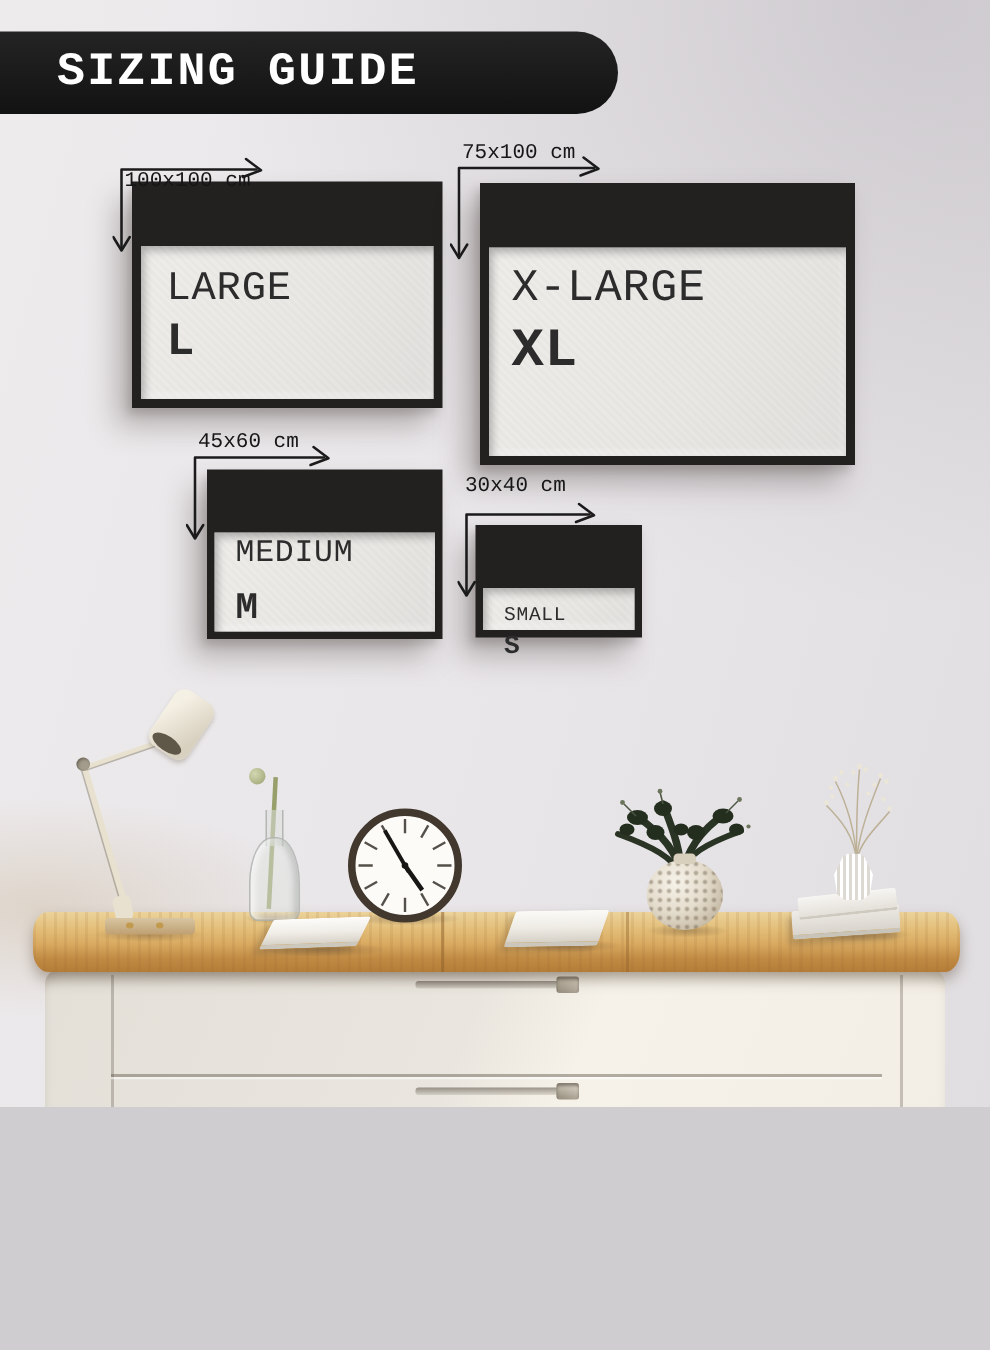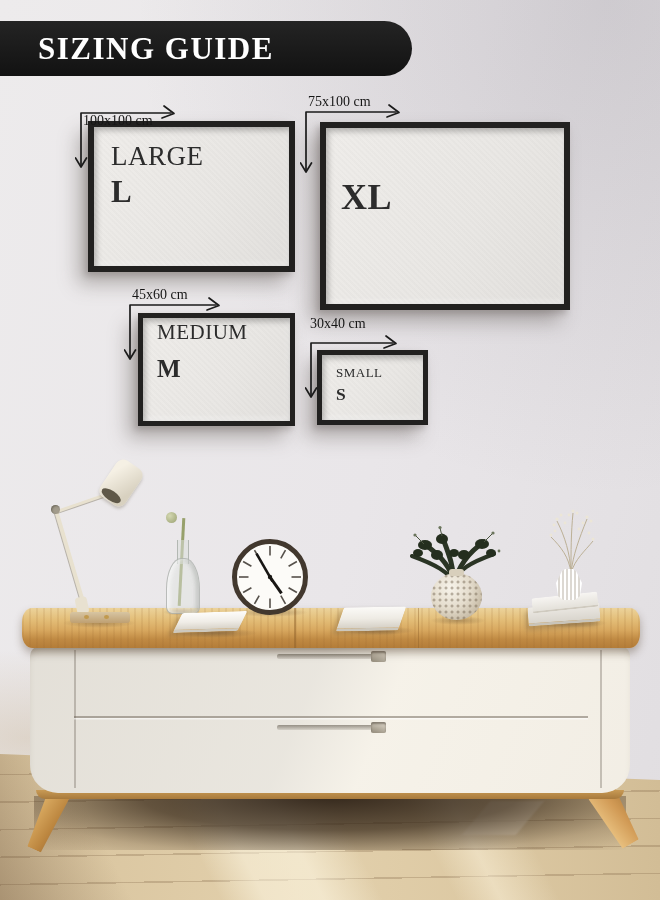--- a/index.html
+++ b/index.html
@@ -1,18 +1,18 @@
 <!DOCTYPE html>
 <html><head>
 <meta charset="utf-8">
 <style>
   html,body{margin:0;padding:0;background:#cfcdd0;}
   #stage{
-    position:relative;width:660px;height:900px;overflow:hidden;
-    font-family:Liberation Serif, serif;
+    position:relative;width:660px;height:738px;overflow:hidden;
+    font-family:Liberation Mono, monospace;
     background:
       radial-gradient(40% 14% at 4% 82%, rgba(190,165,125,0.30), transparent 70%),
       radial-gradient(130% 100% at 92% 0%, rgba(95,90,102,0.18), rgba(95,90,102,0) 55%),
       linear-gradient(105deg,#edebec 0%,#e9e6e9 55%,#e1dee1 100%);
   }
   .abs{position:absolute;}
 
   
   .banner{
     left:0;top:21px;width:412px;height:55px;z-index:9;
@@ -25,20 +25,21 @@
   
   .frame{
     z-index:8;background:#222120;
     box-shadow:-10px 12px 18px rgba(75,65,60,0.35),-3px 4px 6px rgba(75,65,60,0.22);
   }
   .canvas{
     position:absolute;background:
       repeating-linear-gradient(45deg, rgba(0,0,0,0.015) 0 2px, transparent 2px 4px),
       linear-gradient(120deg,#efedea 0%,#e9e7e4 60%,#e2e0dd 100%);
     box-shadow:inset 2px 3px 6px rgba(0,0,0,0.28), inset -2px -3px 5px rgba(255,255,255,0.45);
+    margin-top:37px;
   }
   .frame-large{left:88px;top:121px;width:207px;height:151px;}
   .frame-xlarge{left:320px;top:122px;width:250px;height:188px;}
   .frame-medium{left:138px;top:313px;width:157px;height:113px;}
   .frame-small{left:317px;top:350px;width:111px;height:75px;}
   .frame-large .canvas,.frame-xlarge .canvas{left:6px;top:6px;right:6px;bottom:6px;}
   .frame-medium .canvas,.frame-small .canvas{left:5px;top:5px;right:5px;bottom:5px;}
 
   .size-name,.size-abbr{position:absolute;color:#2c2c2c;letter-spacing:0.5px;line-height:1;}
   .frame-large  .size-name{left:17px;top:16px;font-size:27px;}
@@ -180,20 +181,21 @@
   </div>
 
   <div class="abs dim-label" style="left:308px;top:94px;">75x100 cm</div>
   <svg class="abs dim-arrow" style="left:300px;top:101px;" width="110" height="78">
     <path d="M6 70 L6 11 L96 11"></path>
       <path d="M89 4 L99 11.5 L87 16"></path>
       <path d="M0.5 62 L6 71 L11.5 62"></path>
   </svg>
   <div class="abs frame frame-xlarge">
     <div class="canvas">
+      <div class="size-name">X-LARGE</div>
       <div class="size-abbr">XL</div>
     </div>
   </div>
 
   <div class="abs dim-label" style="left:132px;top:287px;">45x60 cm</div>
   <svg class="abs dim-arrow" style="left:124px;top:294px;" width="110" height="72">
     <path d="M6 64 L6 11 L92 11"></path>
       <path d="M85 4 L95 11.5 L83 16"></path>
       <path d="M0.5 56 L6 65 L11.5 56"></path>
   </svg>

